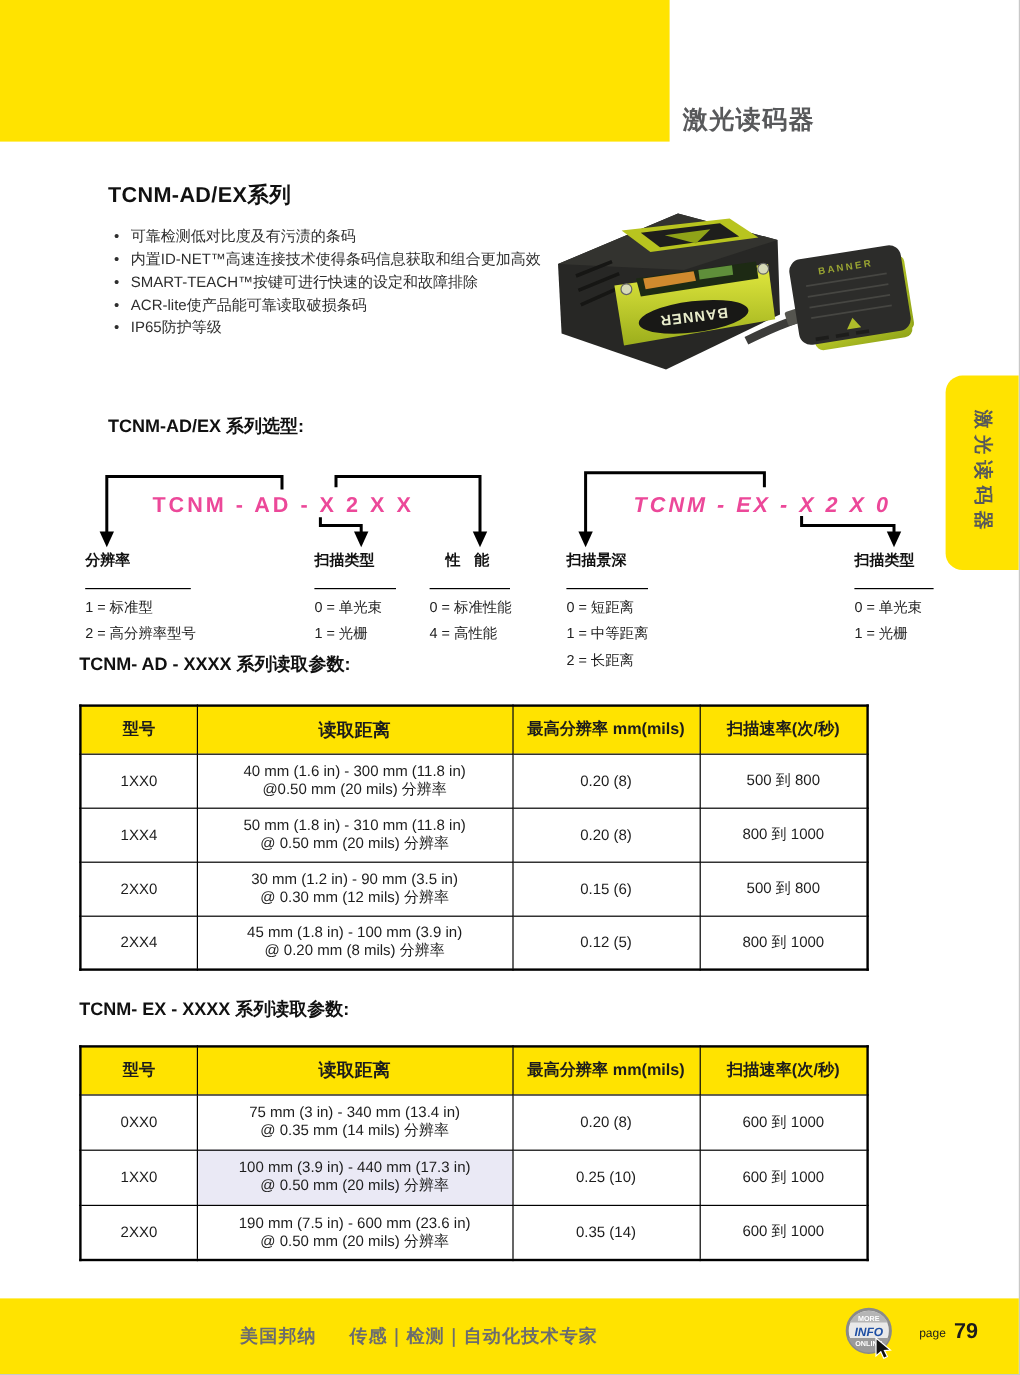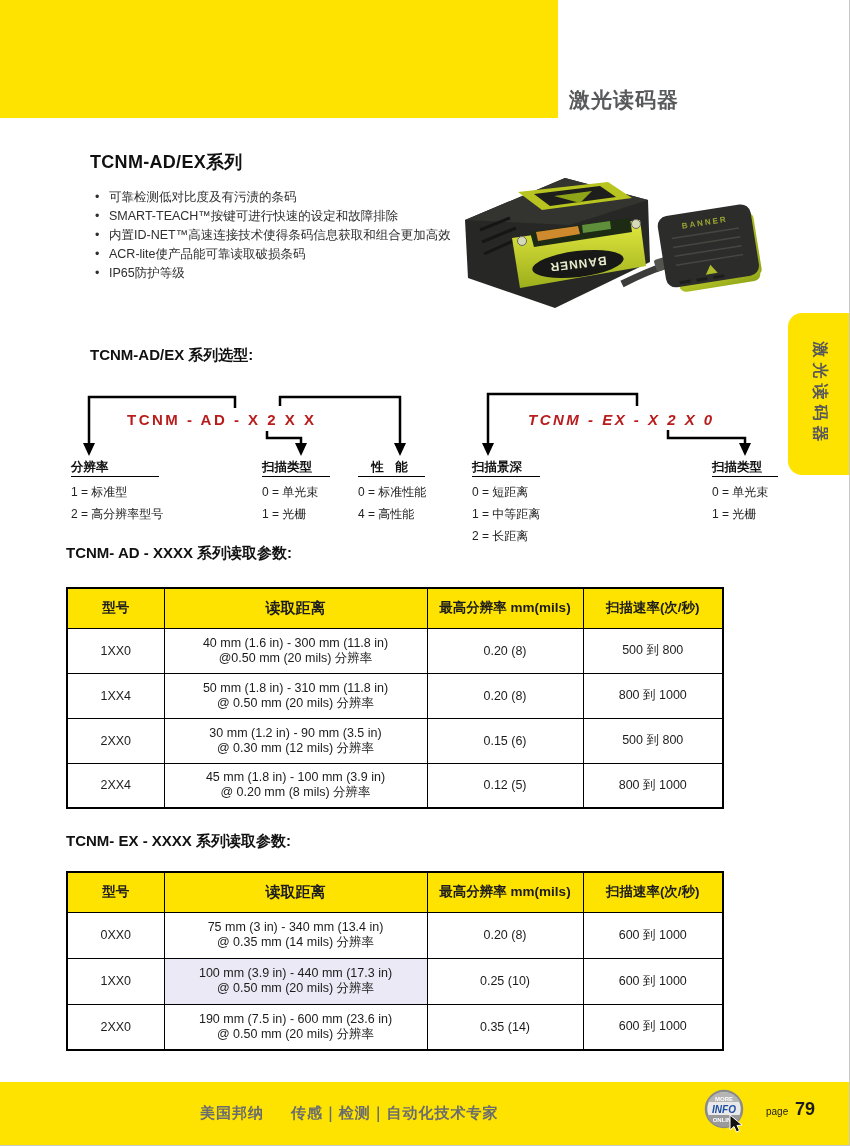--- a/index.html
+++ b/index.html
@@ -22,25 +22,25 @@
   .intro-title { position:absolute; left:90px; top:150px; font-size:18px; font-weight:bold; color:#111; letter-spacing:0.3px; }
   .bullets { position:absolute; left:95px; top:188px; width:372px; list-style:none; }
   .bullets li { position:relative; padding-left:14px; font-size:12.5px; line-height:19px; color:#2e2e2e; }
   .bullets li::before { content:"•"; position:absolute; left:0; top:0; color:#2e2e2e; }
 
   .product-art { position:absolute; left:450px; top:170px; width:312px; height:148px; }
 
   
   .sel-heading { position:absolute; left:90px; top:346px; font-size:15px; font-weight:bold; color:#111; }
   .diagram-svg { position:absolute; left:0; top:0; width:850px; height:1146px; pointer-events:none; }
-  .model-code { position:absolute; top:411px; font-size:15px; font-weight:bold; color:#b91c1c; letter-spacing:2.5px; white-space:nowrap; }
+  .model-code { position:absolute; top:411px; font-size:18px; font-weight:bold; color:#ec4899; letter-spacing:2.5px; white-space:nowrap; }
   .code-a { left:127px; }
   .code-b { left:528px;font-style:italic; }
   .legend { position:absolute; top:459px; font-size:12px; color:#222; }
-  .legend .lg-label { font-size:12.5px; font-weight:bold; color:#111; padding-bottom:0; border-bottom:1.5px solid #000; }
+  .legend .lg-label { font-size:12.5px; font-weight:bold; color:#111; padding-bottom:14px; border-bottom:1.5px solid #000; }
   .legend .lg-item { margin-top:8px; line-height:14px; white-space:nowrap; }
   .lg-a1 { left:71px;  width:88px; }
   .lg-a2 { left:262px; width:68px; }
   .lg-a3 { left:358px; width:67px; }
   .lg-a3 .lg-label { text-align:center; letter-spacing:4px; }
   .lg-b1 { left:472px; width:68px; }
   .lg-b2 { left:712px; width:66px; }
 
   
   .tbl-caption { position:absolute; left:66px; font-size:15px; font-weight:bold; color:#111; }
@@ -75,22 +75,22 @@
   <div class="top-yellow"></div>
   <div class="page-title">激光读码器</div>
 
   <div class="side-tab">
     <span class="side-tab-text">激光读码器</span>
   </div>
 
   <div class="intro-title">TCNM-AD/EX系列</div>
   <ul class="bullets">
     <li>可靠检测低对比度及有污渍的条码</li>
+    <li>内置ID-NET™高速连接技术使得条码信息获取和组合更加高效</li>
     <li>SMART-TEACH™按键可进行快速的设定和故障排除</li>
-    <li>内置ID-NET™高速连接技术使得条码信息获取和组合更加高效</li>
     <li>ACR-lite使产品能可靠读取破损条码</li>
     <li>IP65防护等级</li>
   </ul>
 
   <div class="product-art">
     <svg width="312" height="148" viewBox="0 0 312 148">
       <defs>
         <linearGradient id="grn" x1="0" y1="0" x2="0" y2="1">
           <stop offset="0" stop-color="#e3ea3f"></stop>
             <stop offset="1" stop-color="#9cae1c"></stop>

